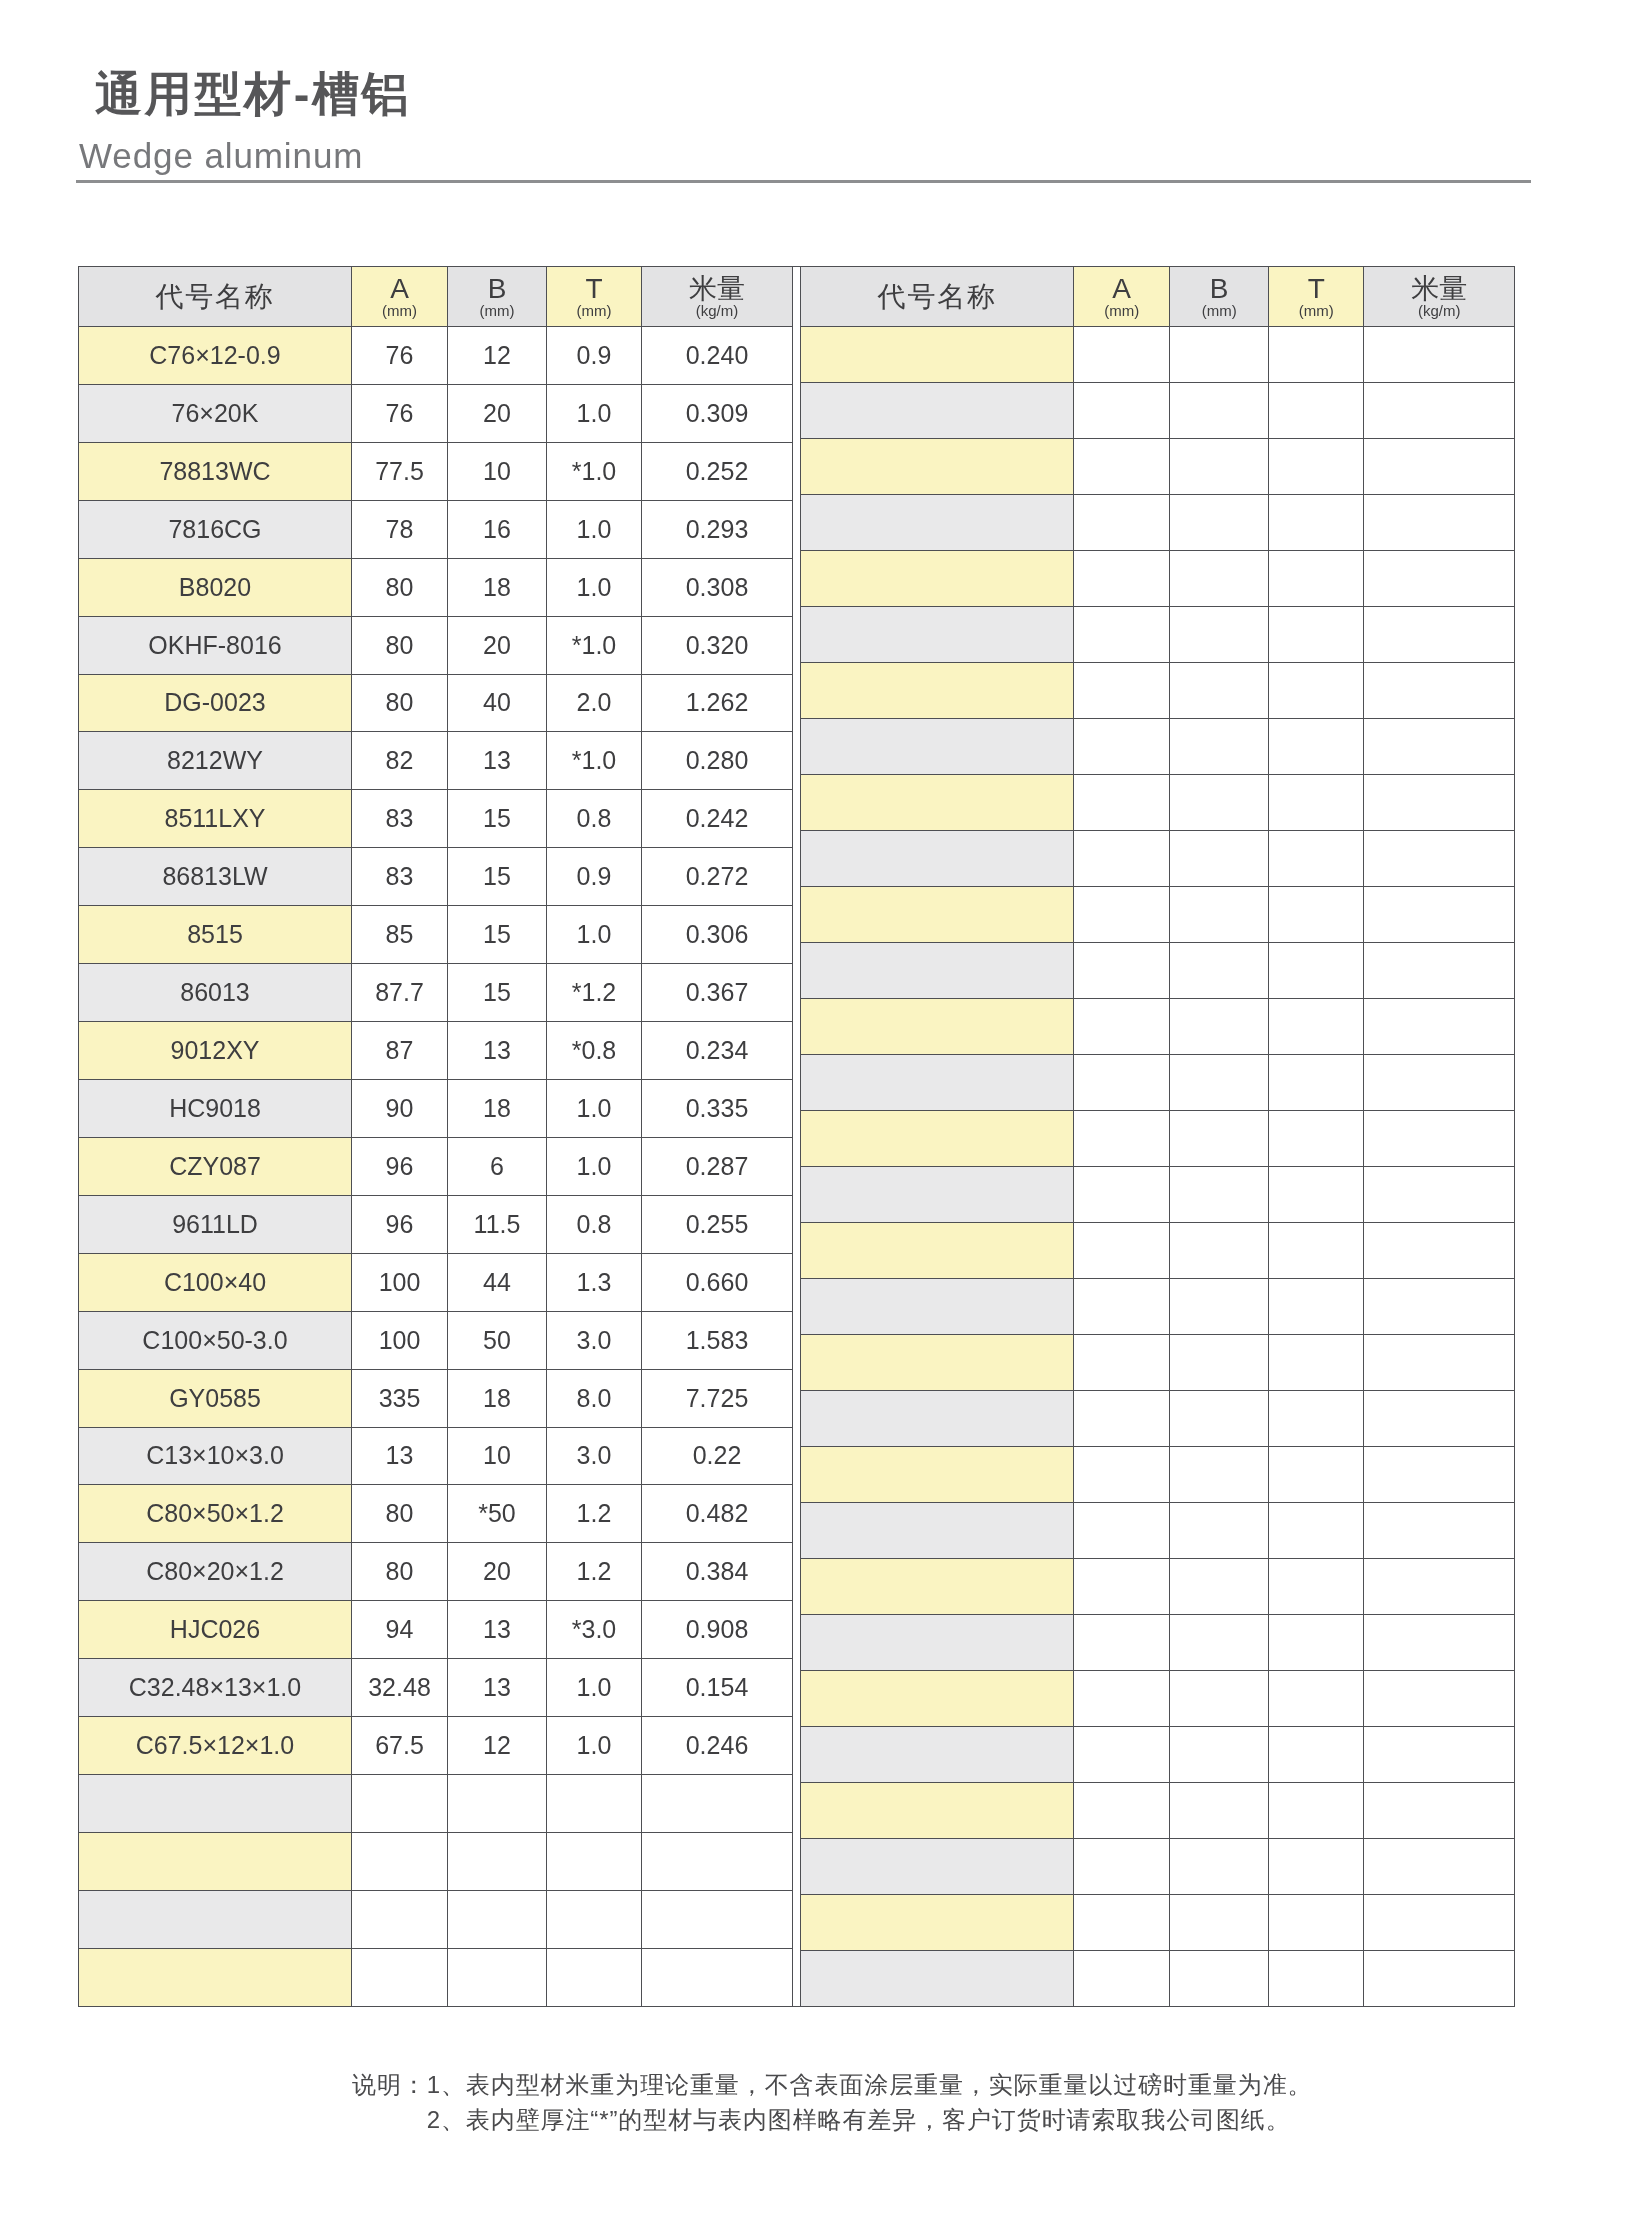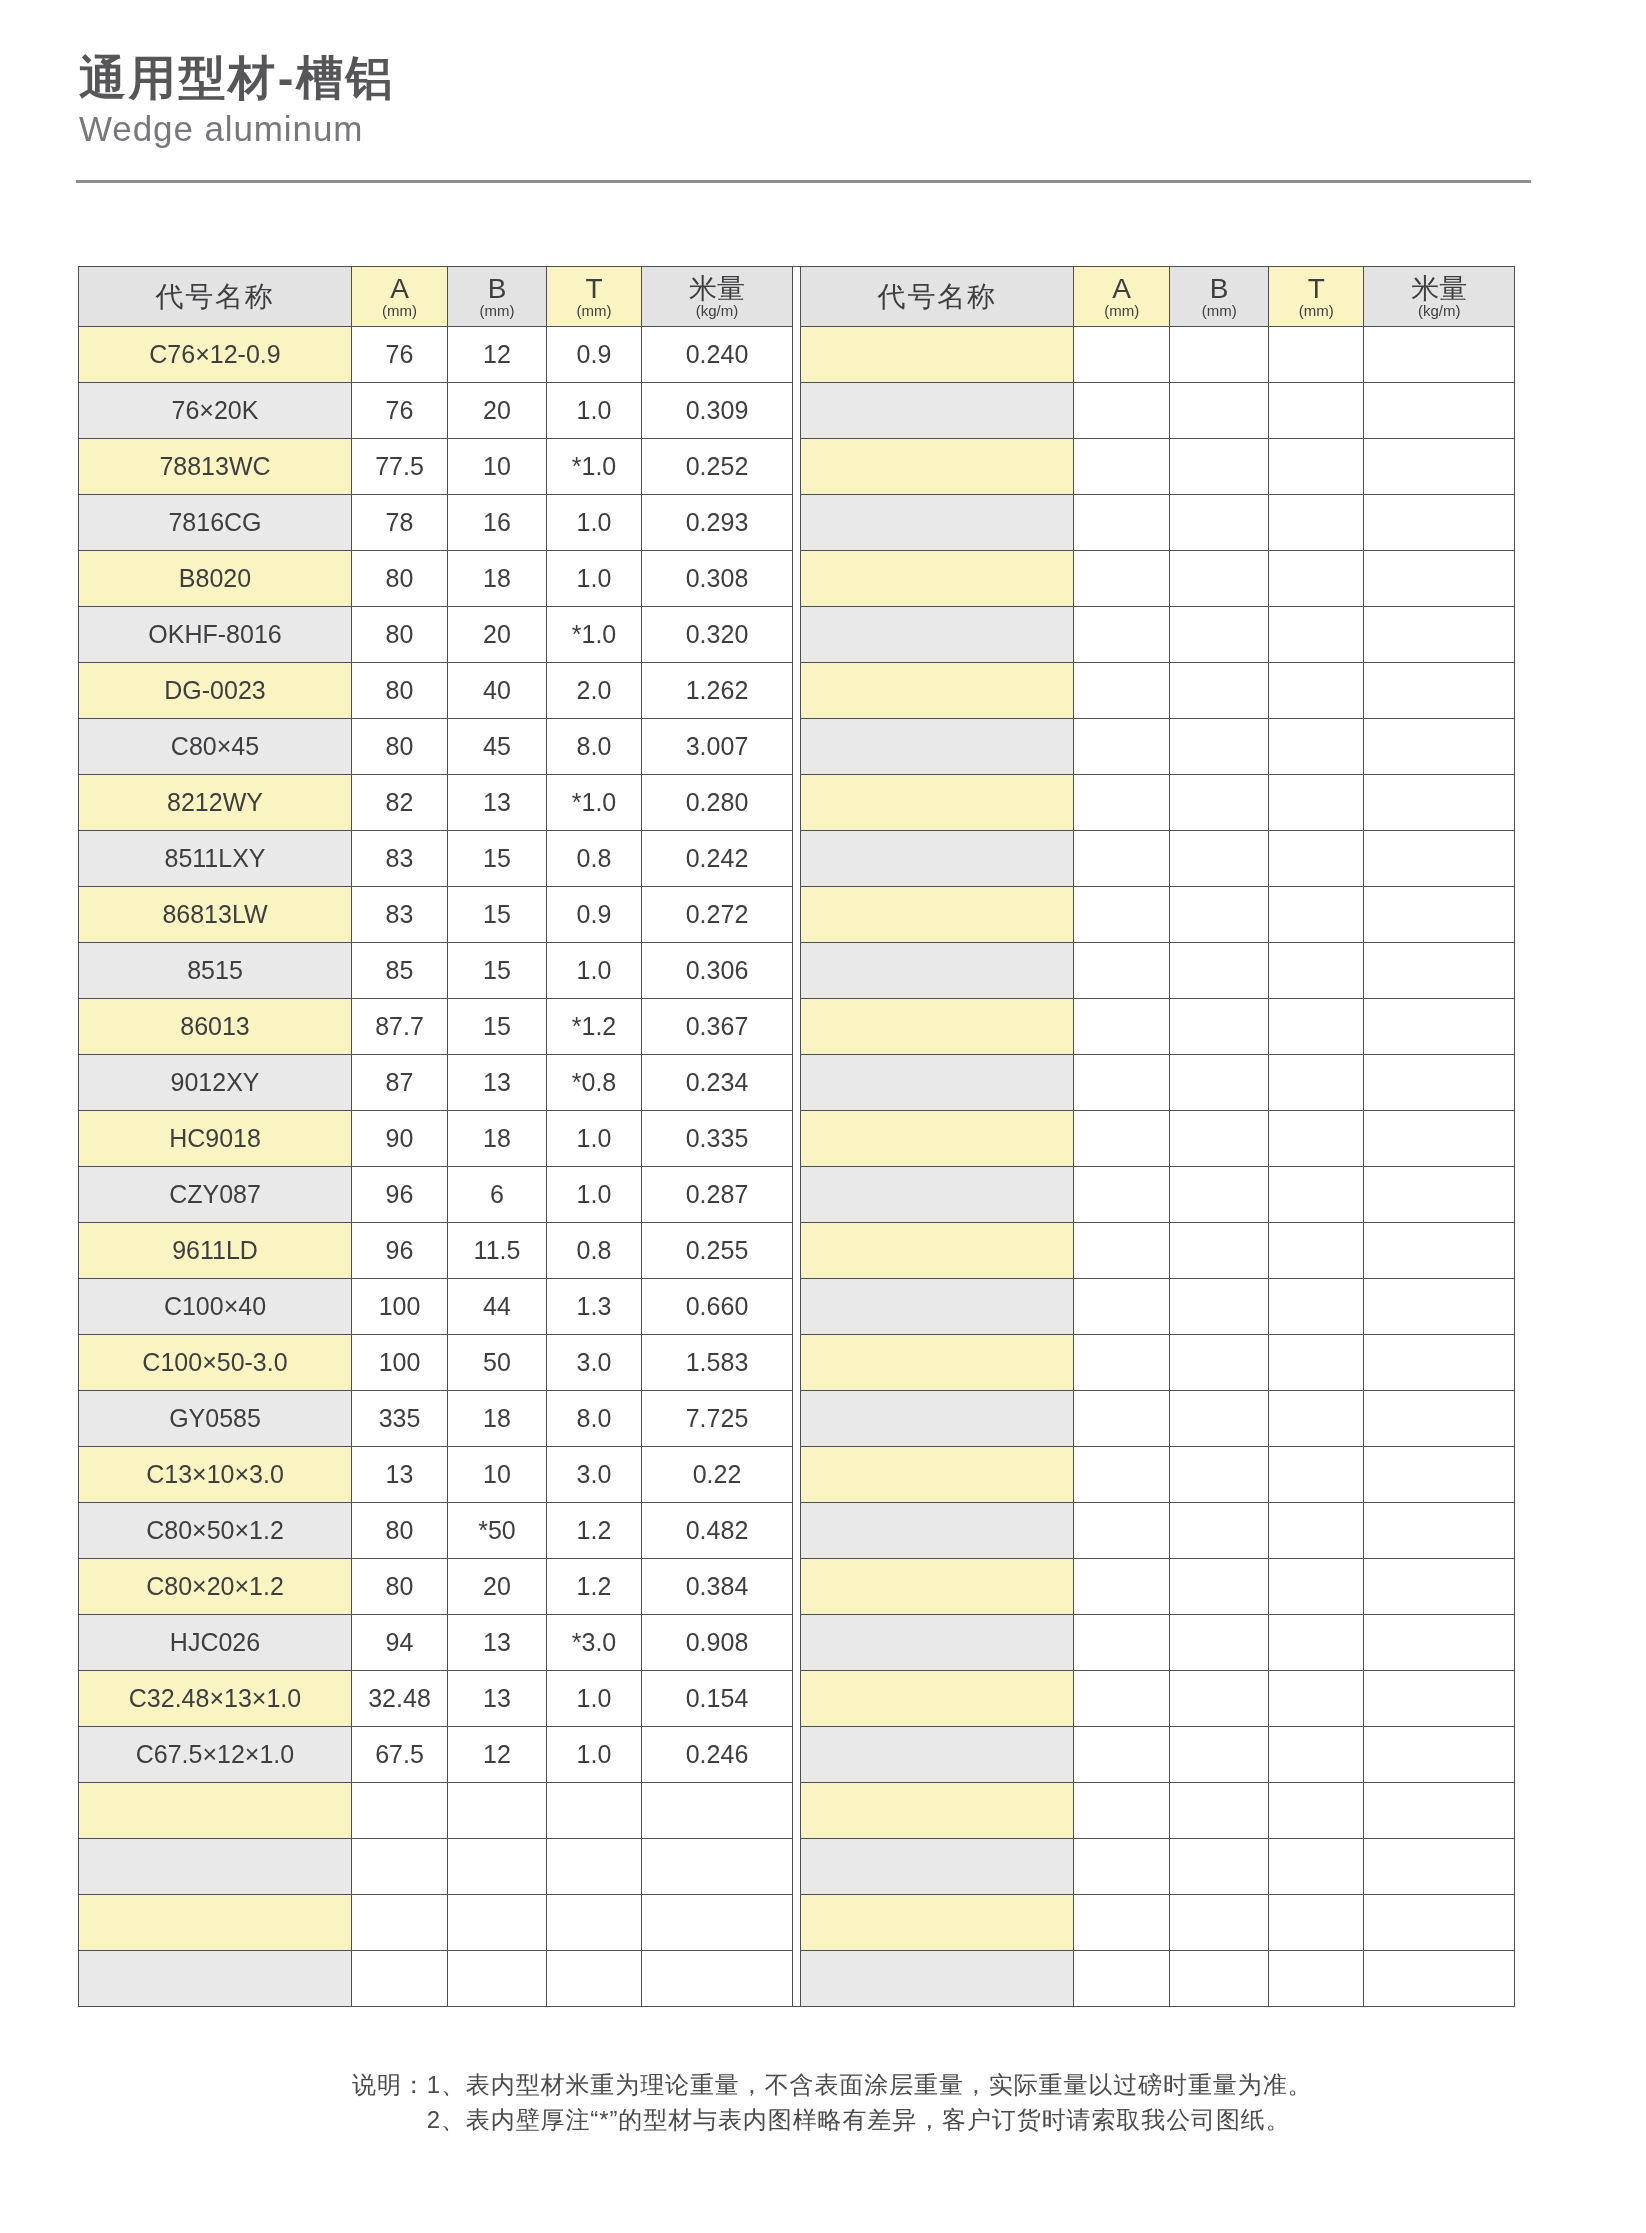--- a/index.html
+++ b/index.html
@@ -7,21 +7,21 @@
     width:1646px;height:2233px;position:relative;
     font-family:"Liberation Sans","DejaVu Sans",sans-serif;
     color:#3e3e40;
     -webkit-font-smoothing:antialiased;
   }
   .page{position:absolute;inset:0;}
 
   
   .title-block{position:absolute;left:79px;top:52px;}
   .page-title{
-    margin:0;font-size:47px;font-weight:bold;color:#565658;
+    margin:16px;font-size:47px;font-weight:bold;color:#565658;
     letter-spacing:2.7px;line-height:1.1;
   }
   .page-subtitle{
     margin-top:5px;font-size:35px;color:#77787b;letter-spacing:0.9px;line-height:1.15;
   }
   .title-divider{
     position:absolute;left:76px;top:180px;width:1455px;height:2.7px;
     background:#8d8e90;
   }
 
@@ -167,27 +167,20 @@
             <td class="num">0.320</td>
           </tr>
           <tr>
             <td class="name">DG-0023</td>
             <td class="num">80</td>
             <td class="num">40</td>
             <td class="num">2.0</td>
             <td class="num">1.262</td>
           </tr>
           <tr>
-            <td class="name">C80×45</td>
-            <td class="num">80</td>
-            <td class="num">45</td>
-            <td class="num">8.0</td>
-            <td class="num">3.007</td>
-          </tr>
-          <tr>
             <td class="name">8212WY</td>
             <td class="num">82</td>
             <td class="num">13</td>
             <td class="num">*1.0</td>
             <td class="num">0.280</td>
           </tr>
           <tr>
             <td class="name">8511LXY</td>
             <td class="num">83</td>
             <td class="num">15</td>

